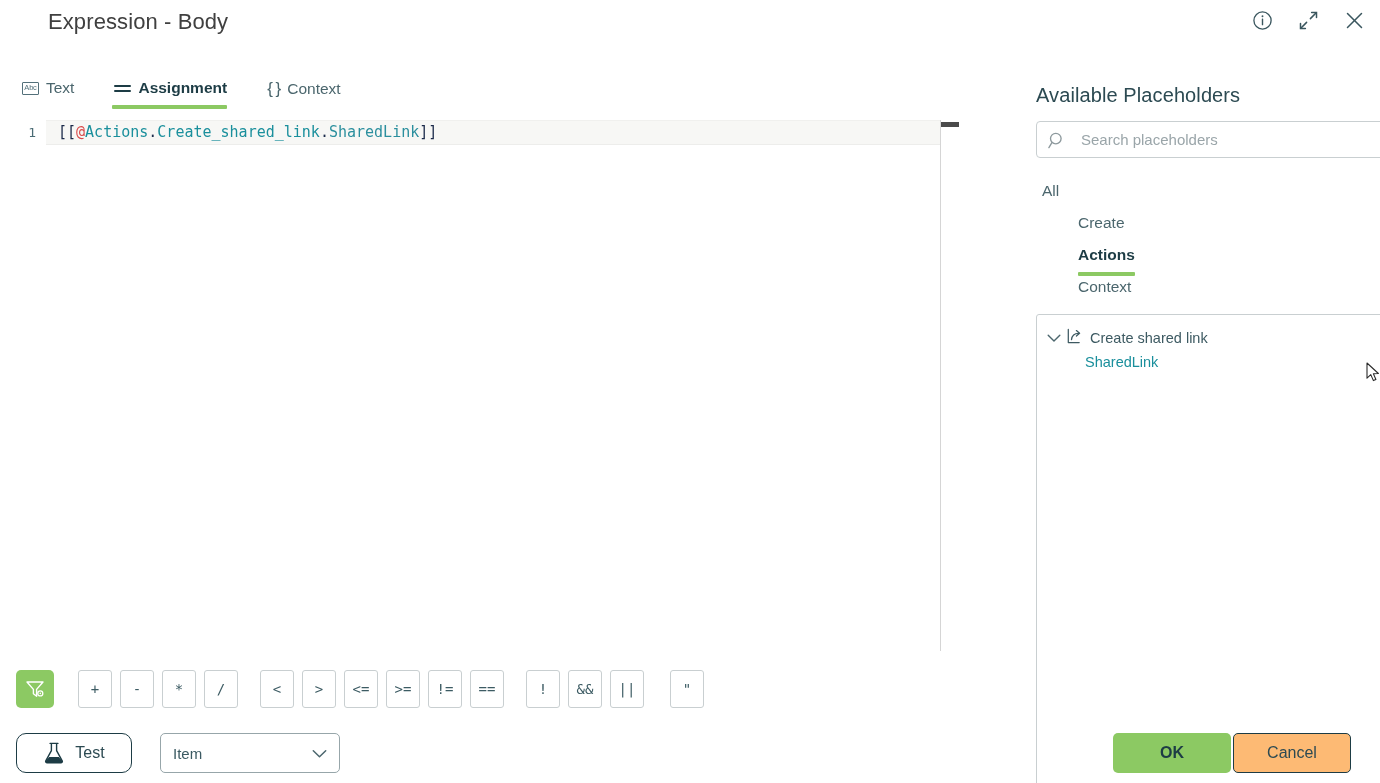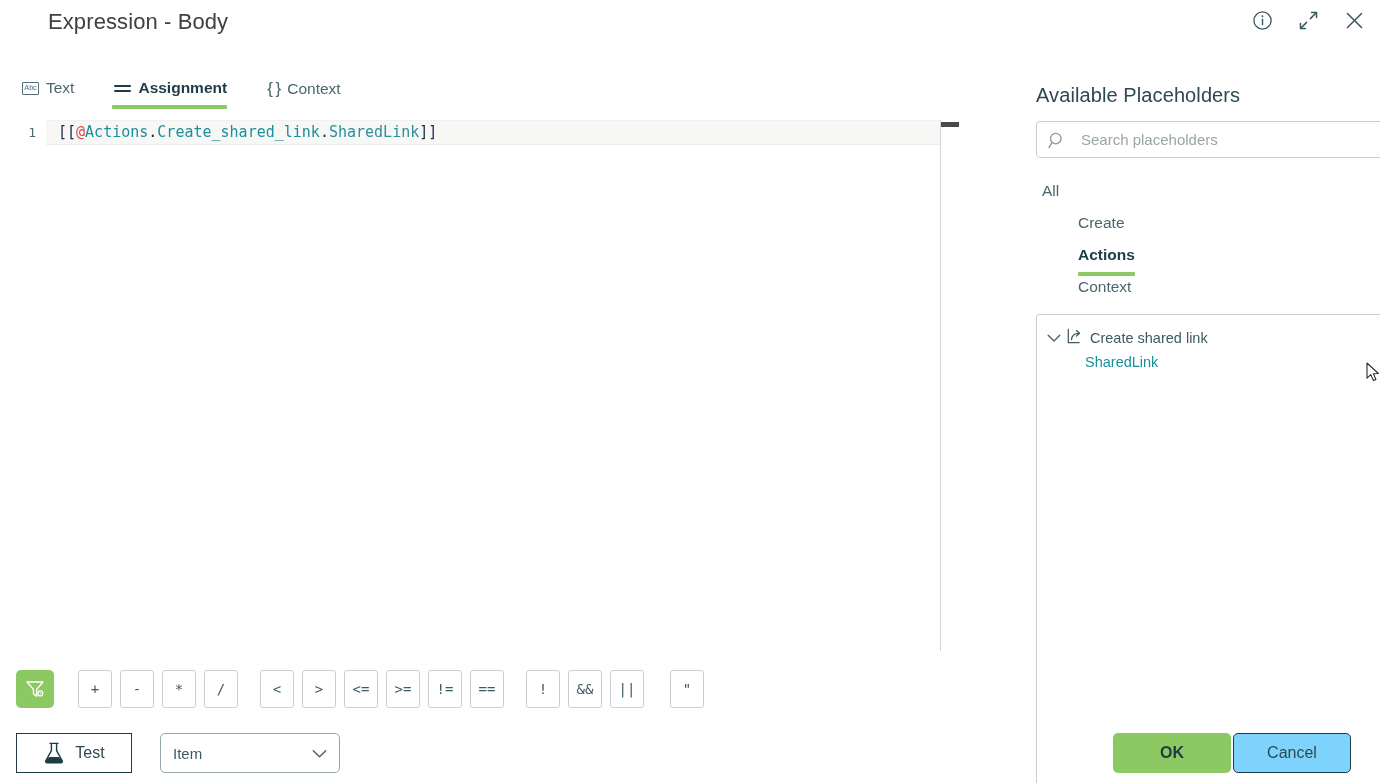--- a/index.html
+++ b/index.html
@@ -194,21 +194,21 @@
     display: flex;
     align-items: center;
     gap: 28px;
   }
   .test-btn {
     display: flex; align-items: center; justify-content: center;
     gap: 10px;
     width: 116px; height: 40px;
     background: #ffffff;
     border: 1.5px solid #1d3c45;
-    border-radius: 0;
+    border-radius: 10px;
     font-size: 16px;
     color: #2c4a52;
     cursor: pointer;
   }
   .item-select {
     position: relative;
     width: 180px; height: 40px;
     background: #ffffff;
     border: 1px solid #97a6aa;
     border-radius: 5px;
@@ -323,21 +323,21 @@
     border: none;
     border-radius: 5px;
     font-size: 16px;
     font-weight: bold;
     color: #1d3c45;
     cursor: pointer;
     font-family: "Liberation Sans", sans-serif;
   }
   .btn-cancel {
     width: 118px; height: 40px;
-    background: #7dd3fc;
+    background: #fdba74;
     border: 1.5px solid #1d3c45;
     border-radius: 5px;
     font-size: 16px;
     color: #2c4a52;
     cursor: pointer;
     font-family: "Liberation Sans", sans-serif;
   }
 
   
   .mouse-cursor {

